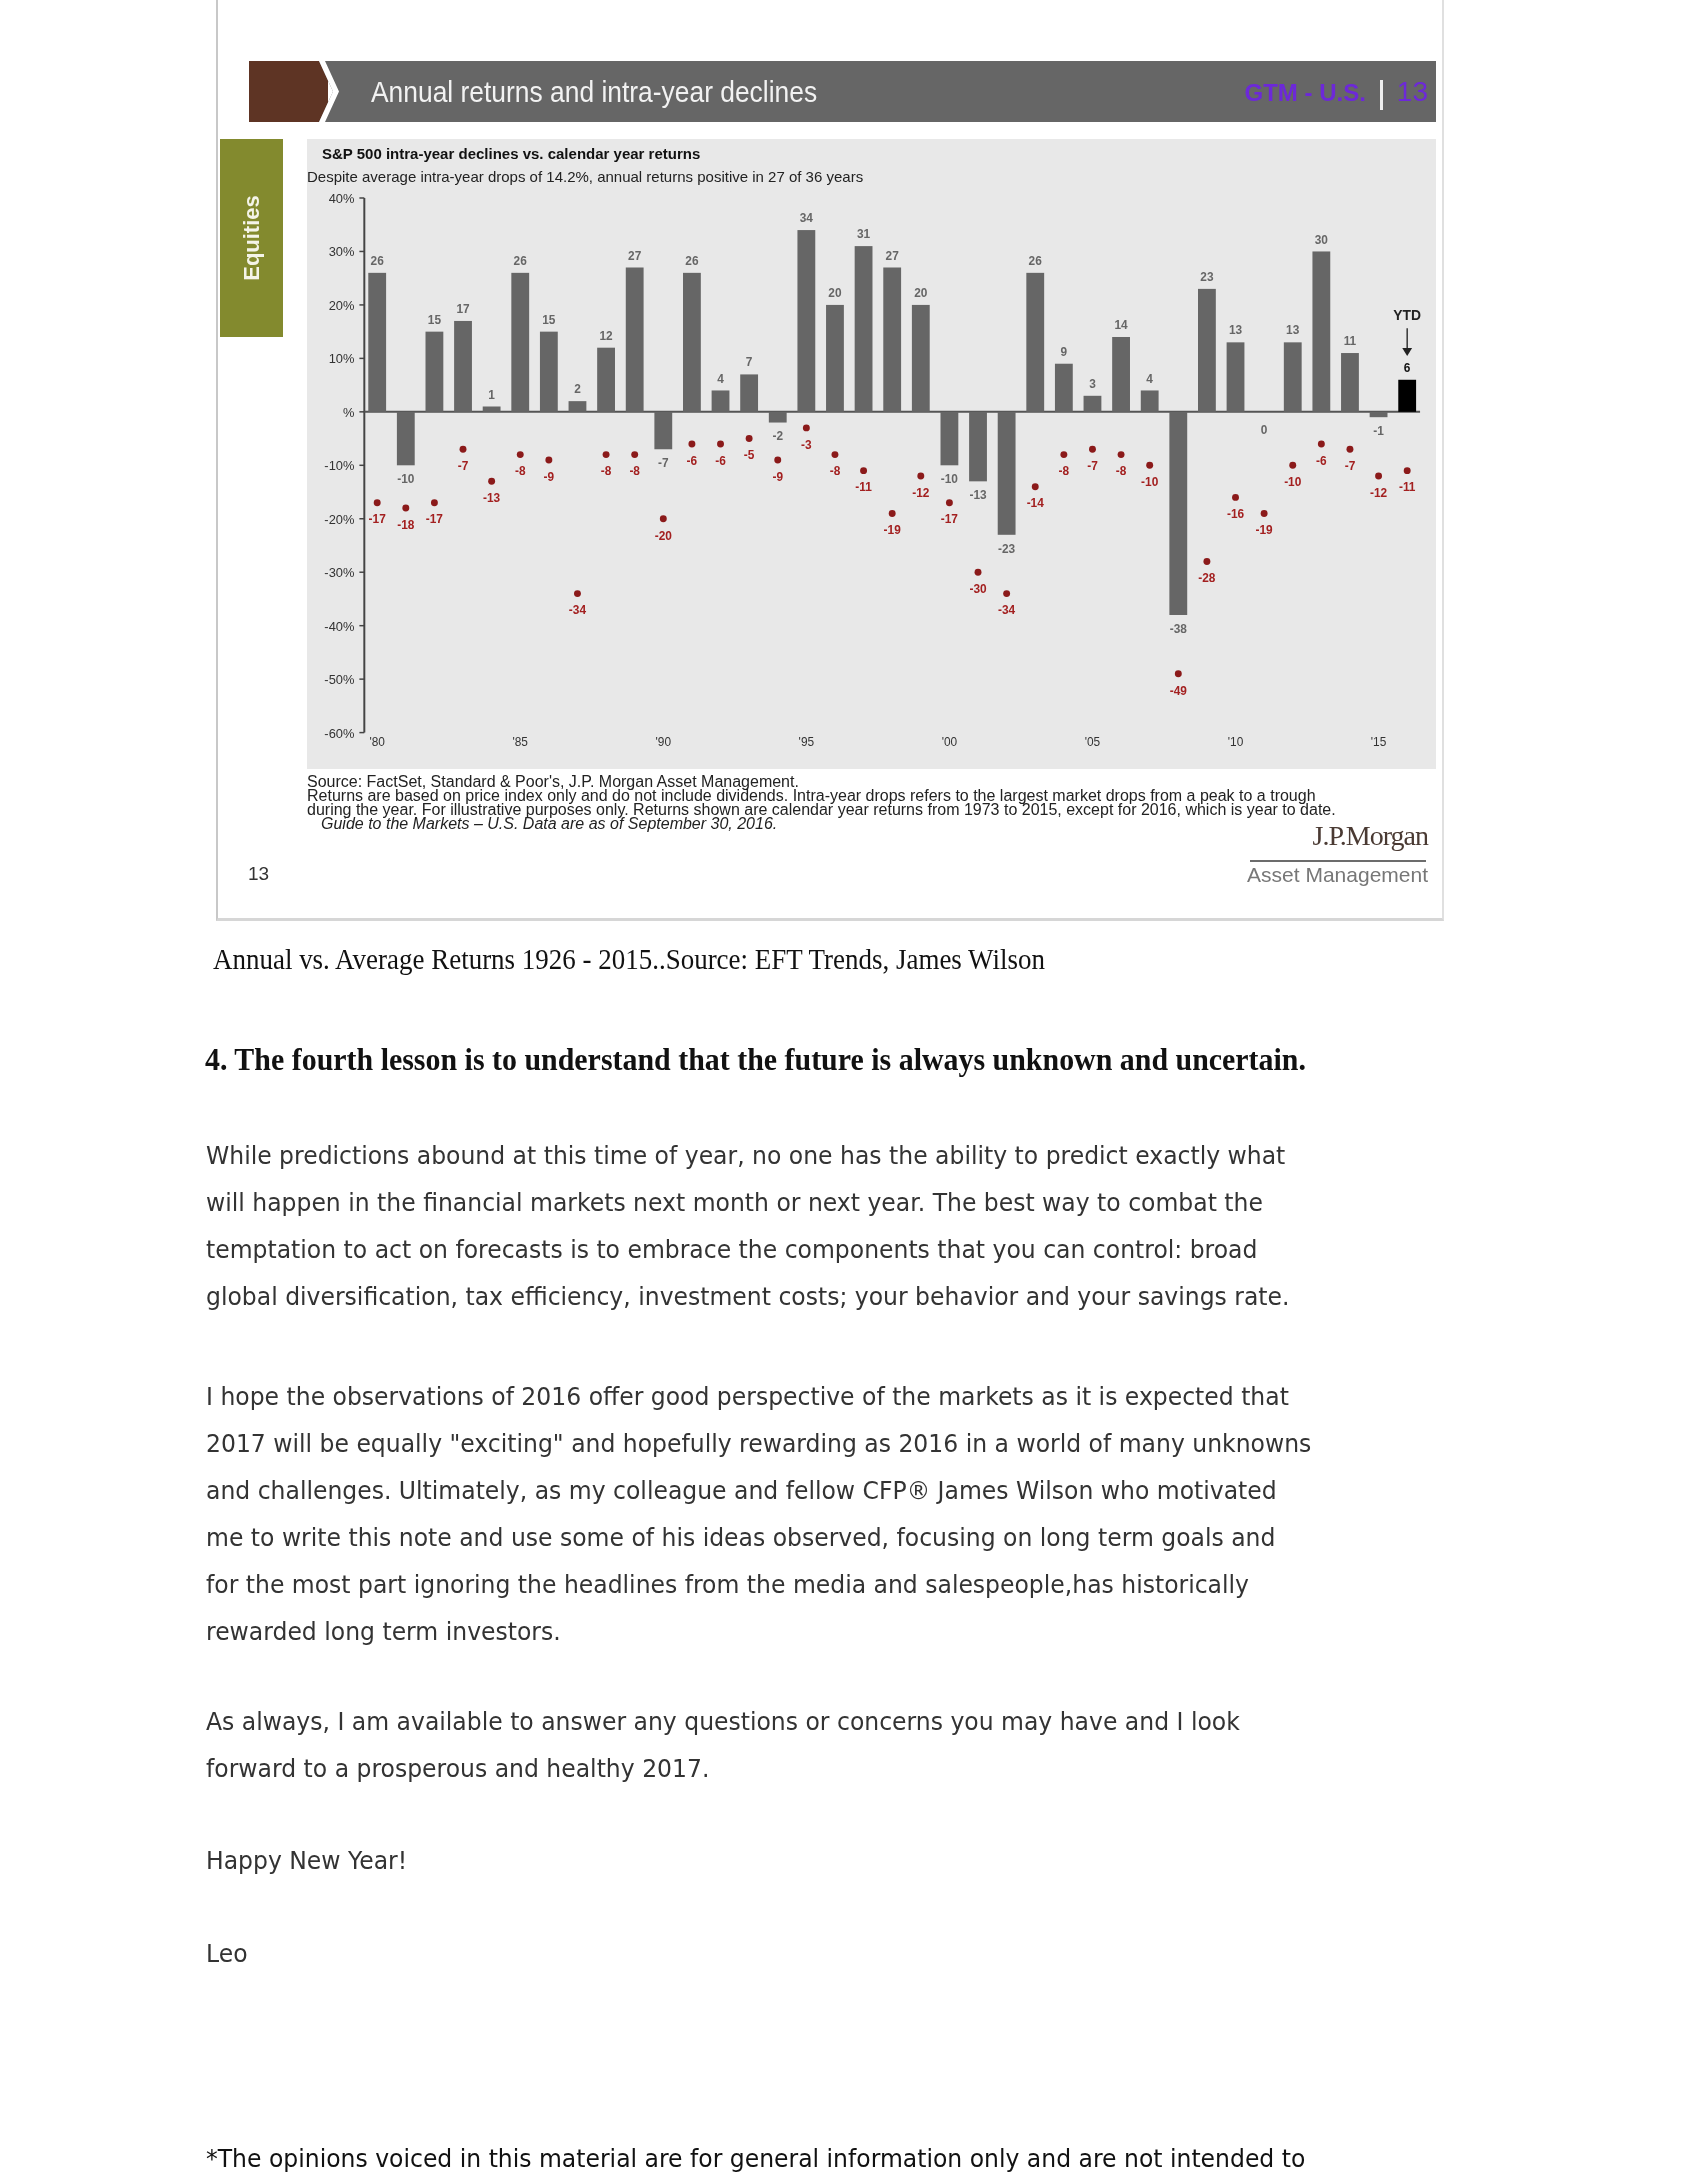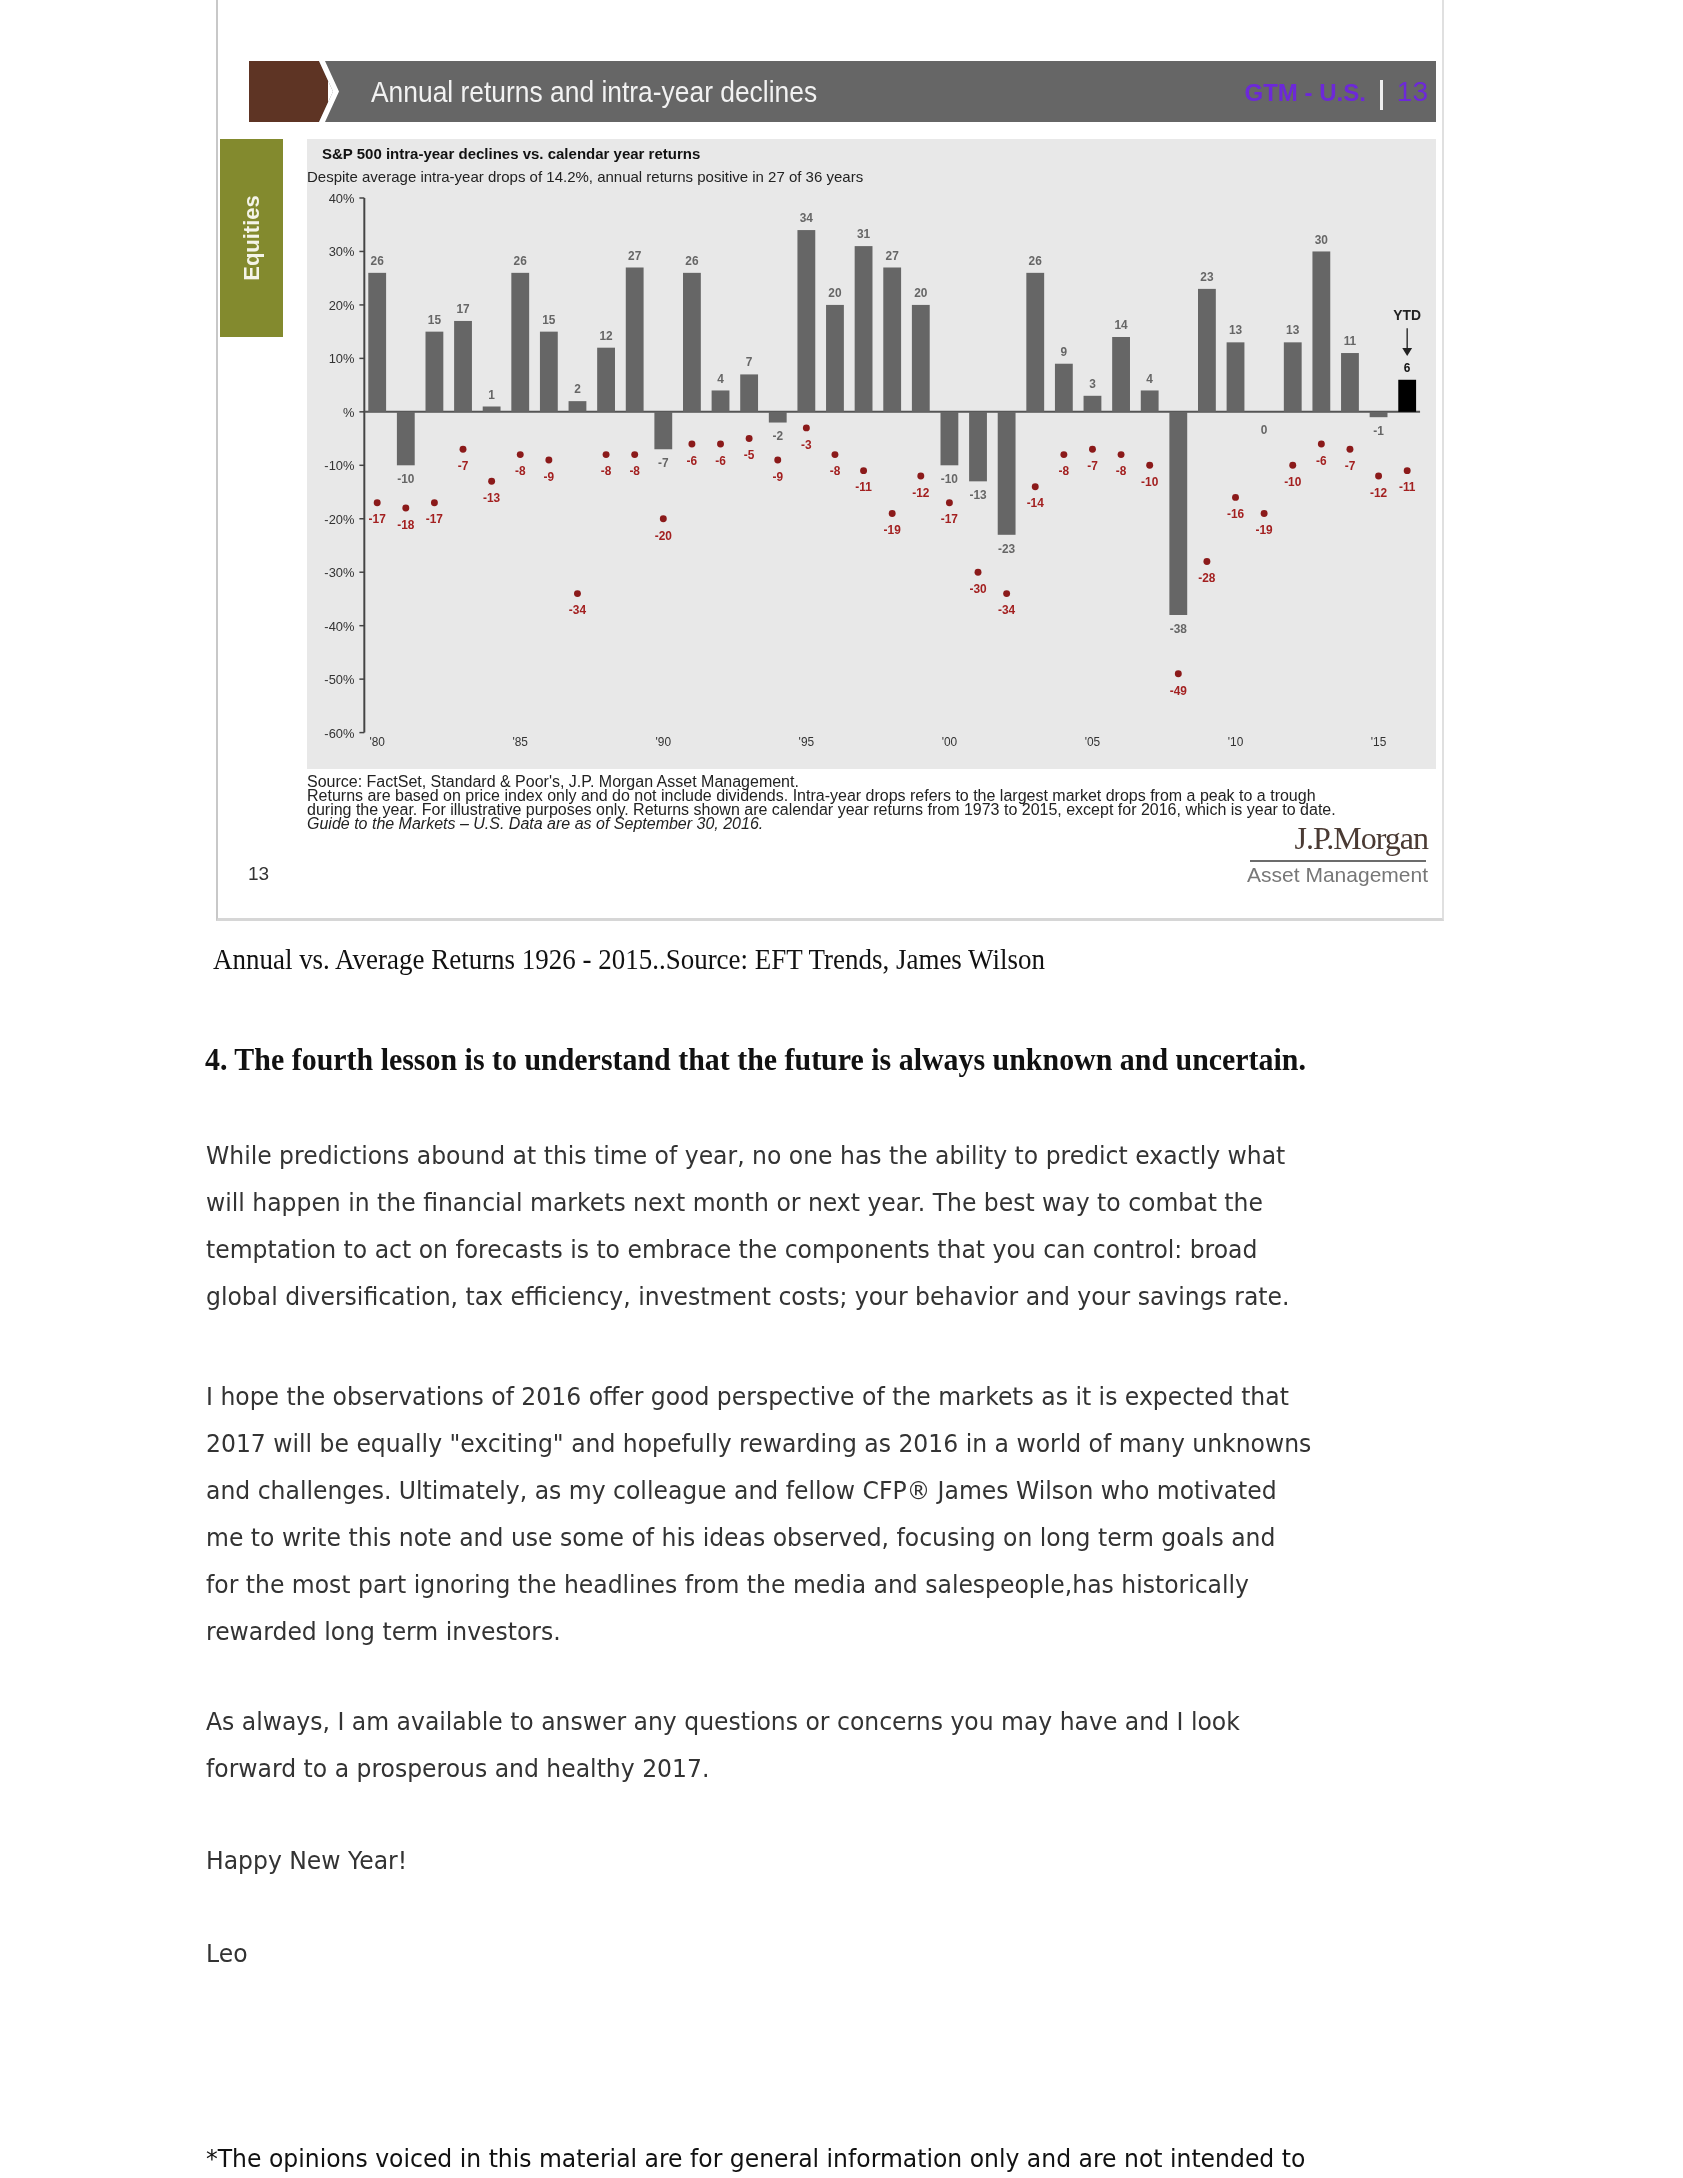--- a/index.html
+++ b/index.html
@@ -14,23 +14,23 @@
   .hdr-right { position:absolute; right:255px; top:61px; height:61px; line-height:61px; color:#6d28d9; font-family:"Liberation Sans", sans-serif; font-size:24px; font-weight:bold; }
   .hdr-right .sep { display:inline-block; width:3px; height:30px; background:#eee; vertical-align:middle; margin:0 14px; }
   .hdr-right .pg { font-weight:normal; font-size:28px; }
   .side-tab { position:absolute; left:220px; top:139px; width:63px; height:198px; background:#838a2e; }
   .side-tab span { position:absolute; left:50%; top:50%; transform:translate(-50%,-50%) rotate(-90deg); color:#f4f4e8; font-family:"Liberation Sans", sans-serif; font-weight:bold; font-size:22px; white-space:nowrap; }
   .panel { position:absolute; left:307px; top:139px; width:1129px; height:630px; background:#e8e8e8; }
   .chart-title { position:absolute; left:322px; top:145px; font-family:"Liberation Sans", sans-serif; font-weight:bold; font-size:15px; color:#111; }
   .chart-sub { position:absolute; left:307px; top:168px; font-family:"Liberation Sans", sans-serif; font-size:15px; color:#222; }
   svg.plot { position:absolute; left:0; top:0; }
   .notes { position:absolute; left:307px; top:775px; font-family:"Liberation Sans", sans-serif; font-size:16px; color:#222; line-height:14px; }
-  .notes .it { font-style:italic; }
+  .notes .it { font-style:italic;margin-left:14px; }
   .slide-num { position:absolute; left:248px; top:863px; font-family:"Liberation Sans", sans-serif; font-size:19px; color:#333; }
-  .jpm-name { position:absolute; right:255px; top:820px; font-family:"Liberation Serif", serif; font-size:32px; color:#4a3a33; letter-spacing:-1px; }
+  .jpm-name { position:absolute; right:255px; top:820px; font-family:"Liberation Serif", serif; font-size:28px; color:#4a3a33; letter-spacing:-1px; }
   .jpm-line { position:absolute; right:257px; top:860px; width:176px; height:2px; background:#6c6c6c; }
   .jpm-sub { position:absolute; right:255px; top:863px; font-family:"Liberation Sans", sans-serif; font-size:21px; color:#777; }
   .caption { position:absolute; left:213px; top:943px; font-family:"Liberation Serif", serif; font-size:29px; color:#111; transform:scaleX(0.93); transform-origin:left center; white-space:nowrap; }
   .lesson { position:absolute; left:205px; top:1042px; font-family:"Liberation Serif", serif; font-size:31px; font-weight:bold; color:#111; white-space:nowrap; transform:scaleX(0.965); transform-origin:left center; }
   .para { position:absolute; left:206px; width:1287px; font-family:"DejaVu Sans", sans-serif; font-size:25px; color:#333; line-height:47px; white-space:pre-line; transform:scaleX(0.94); transform-origin:left top; }
   .p1 { top:1132px; }
   .p2 { top:1373px; }
   .p3 { top:1698px; }
   .p4 { top:1837px; }
   .p5 { top:1930px; }

